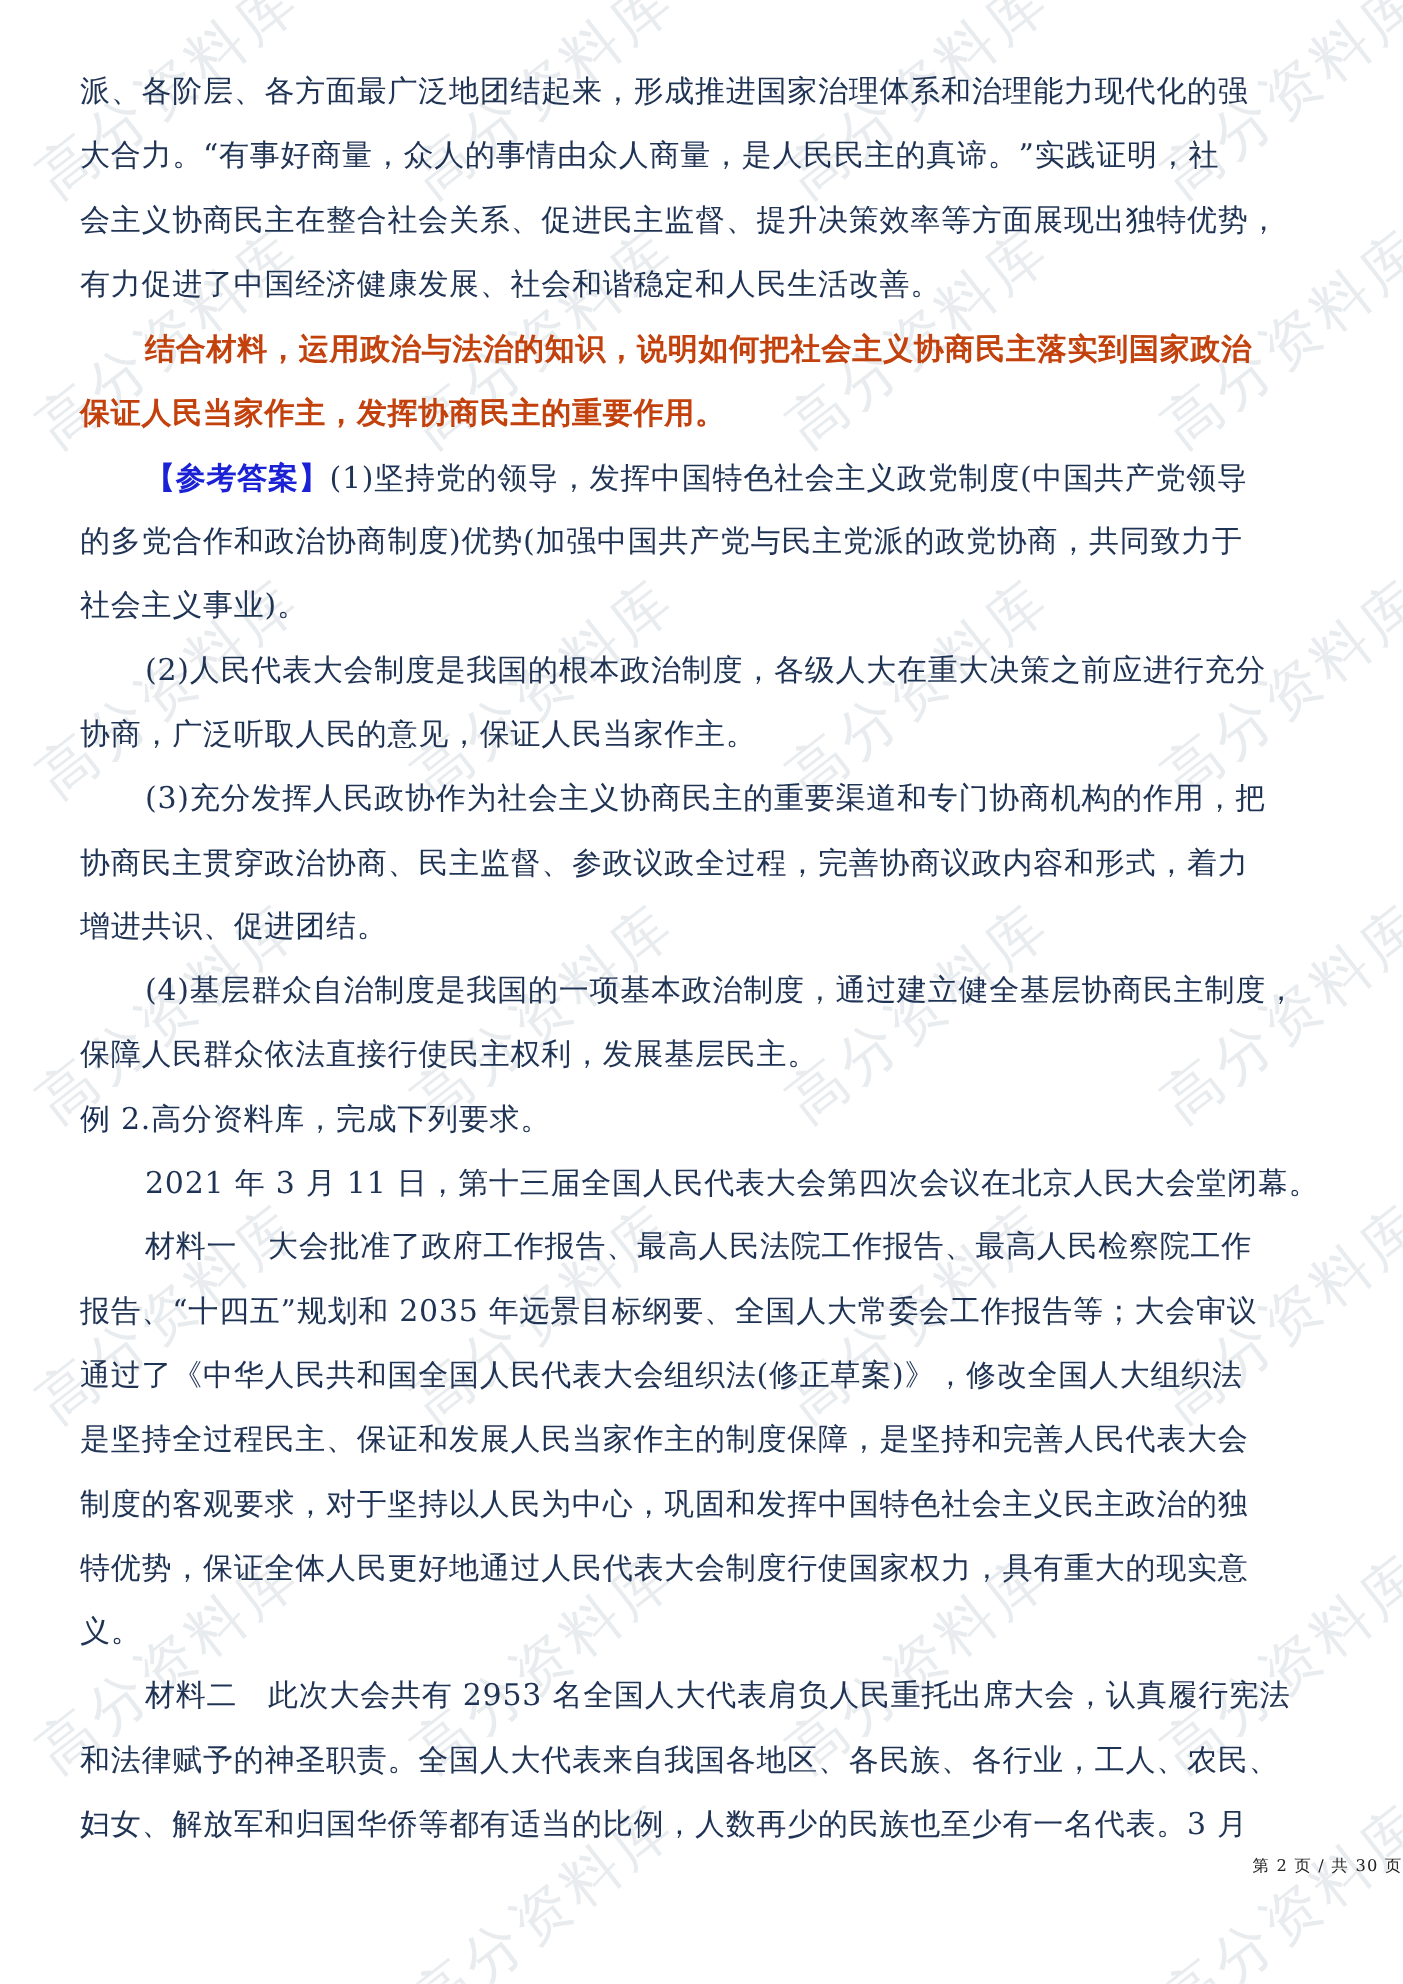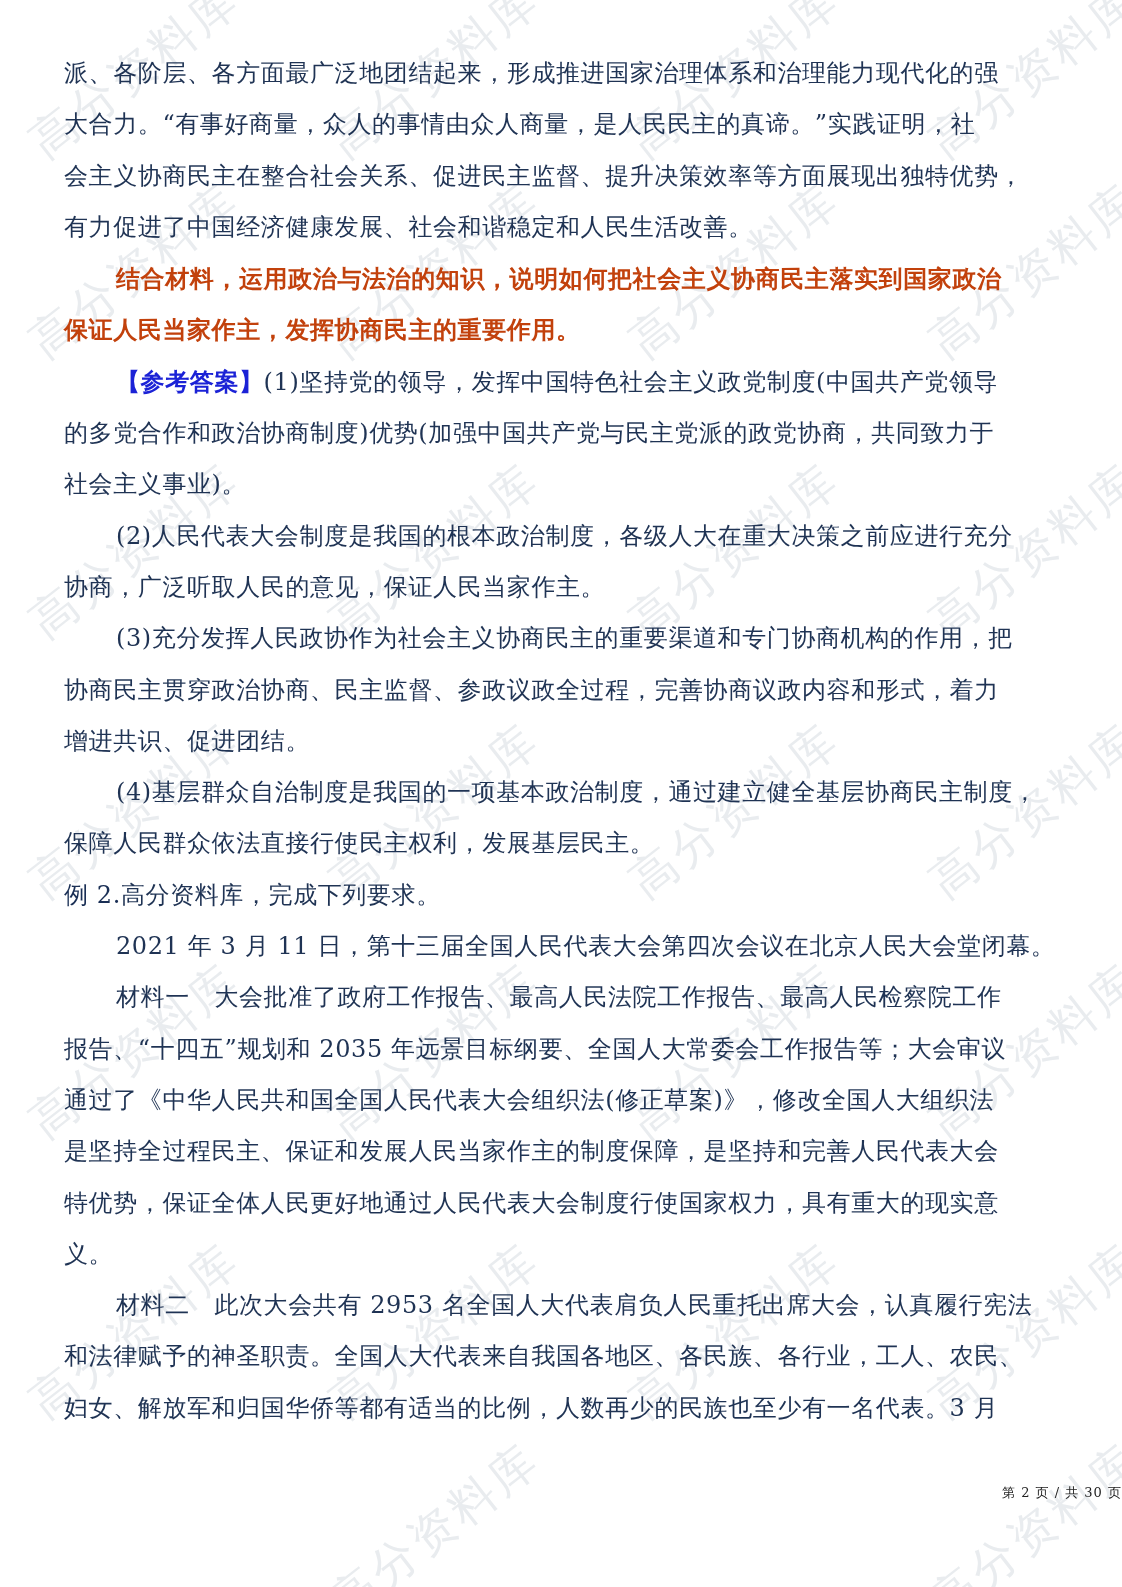--- a/index.html
+++ b/index.html
@@ -93,20 +93,21 @@
     <div class="line">
       <span class="ex-label">例 2.</span><span>高分资料库，完成下列要求。</span>
     </div>
     <div class="line indent">2021 年 3 月 11 日，第十三届全国人民代表大会第四次会议在北京人民大会堂闭幕。</div>
 
     <div>
       <div class="line indent">材料一　大会批准了政府工作报告、最高人民法院工作报告、最高人民检察院工作</div>
       <div class="line">报告、“十四五”规划和 2035 年远景目标纲要、全国人大常委会工作报告等；大会审议</div>
       <div class="line">通过了《中华人民共和国全国人民代表大会组织法(修正草案)》，修改全国人大组织法</div>
       <div class="line">是坚持全过程民主、保证和发展人民当家作主的制度保障，是坚持和完善人民代表大会</div>
+      <div class="line">制度的客观要求，对于坚持以人民为中心，巩固和发挥中国特色社会主义民主政治的独</div>
       <div class="line">特优势，保证全体人民更好地通过人民代表大会制度行使国家权力，具有重大的现实意</div>
       <div class="line">义。</div>
     </div>
 
     <div>
       <div class="line indent">材料二　此次大会共有 2953 名全国人大代表肩负人民重托出席大会，认真履行宪法</div>
       <div class="line">和法律赋予的神圣职责。全国人大代表来自我国各地区、各民族、各行业，工人、农民、</div>
       <div class="line">妇女、解放军和归国华侨等都有适当的比例，人数再少的民族也至少有一名代表。3 月</div>
     </div>
   </div>

